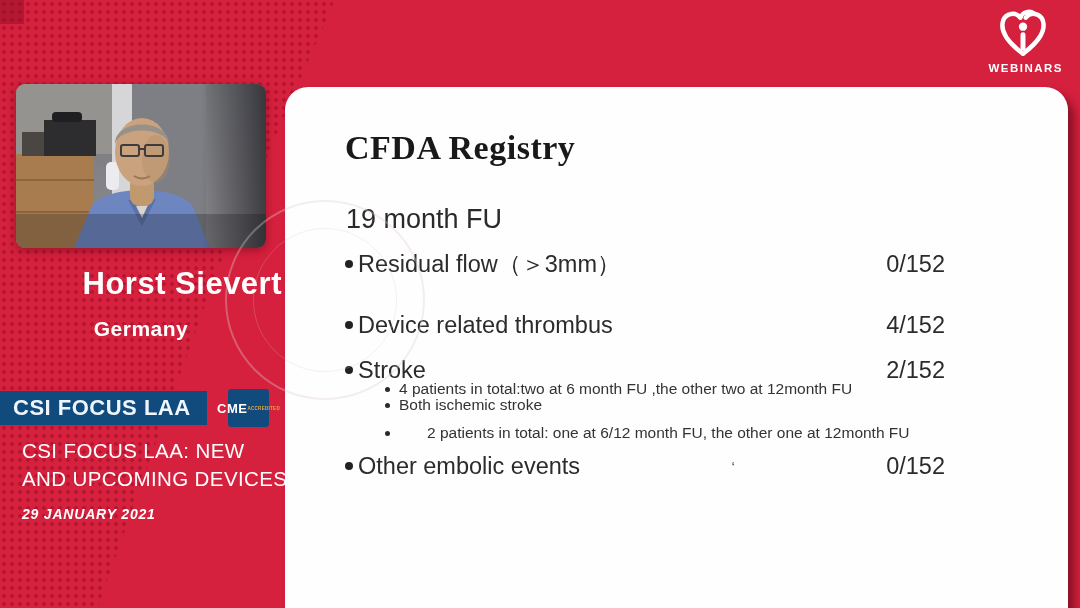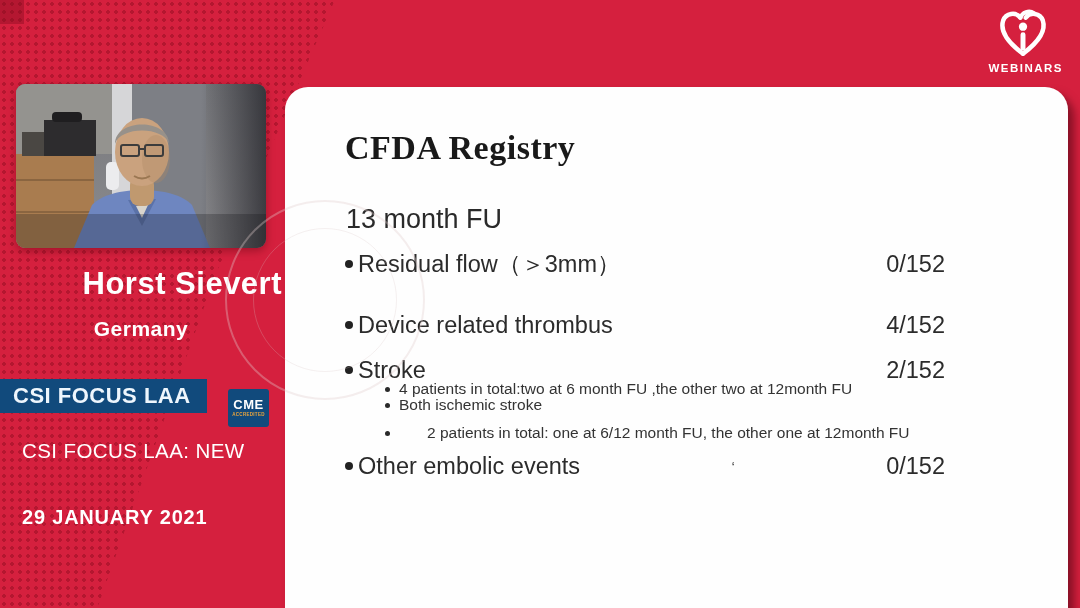--- a/index.html
+++ b/index.html
@@ -42,40 +42,40 @@
     position:absolute; left:0; top:266px; width:282px; z-index:2;
     text-align:right; color:#ffffff; font-size:31px; font-weight:bold; letter-spacing:0.5px;
   }
   .speaker-country {
     position:absolute; left:0; top:317px; width:282px; z-index:2;
     text-align:center; color:#ffffff; font-size:21px; font-weight:bold; letter-spacing:0.5px;
   }
 
   
   .focus-badge {
-    position:absolute; left:0; top:379px; height:34px; z-index:2;
+    position:absolute; left:0; top:391px; height:34px; z-index:2;
     background:#114a7c; color:#eef6fd; font-size:22px; font-weight:bold;
     display:flex; align-items:center; padding:0 16px 0 13px; letter-spacing:0.5px;
   }
   .cme-badge {
     position:absolute; left:228px; top:389px; width:41px; height:38px; z-index:2;
-    background:#114a7c; border-radius:3px; display:flex; flex-direction:column;
+    background:#114a7c; border-radius:3px; display:flex; flex-direction:row;
     align-items:center; justify-content:center; line-height:1;
   }
   .cme-badge .cme-main { color:#ffffff; font-size:13px; font-weight:bold; letter-spacing:0.5px; }
   .cme-badge .cme-sub { color:#eda63c; font-size:4.5px; font-weight:bold; letter-spacing:0.3px; margin-top:2px; }
 
   
   .event-title {
     position:absolute; left:22px; top:437px; z-index:2;
     color:#ffffff; font-size:20.5px; font-weight:normal; line-height:28px; letter-spacing:0.4px;
   }
   .event-date {
     position:absolute; left:22px; top:506px; z-index:2;
-    color:#ffffff; font-size:20px; font-weight:bold; letter-spacing:0.8px;
+    color:#ffffff; font-size:14px; font-weight:bold; letter-spacing:0.8px;font-style:italic;
   }
 
   
   .slide-card {
     position:absolute; left:285px; top:87px; width:783px; height:568px; z-index:3;
     background:#fefefe; border-radius:23px;
     box-shadow:6px 7px 9px rgba(70,4,16,0.55);
   }
   .slide-inner { position:absolute; inset:0; }
 
@@ -193,27 +193,28 @@
 <div class="speaker-country">Germany</div>
 
 <div class="focus-badge">CSI FOCUS LAA</div>
 <div class="cme-badge">
   <span class="cme-main">CME</span>
   <span class="cme-sub">ACCREDITED</span>
 </div>
 
 <div class="event-title">
   <div>CSI FOCUS LAA: NEW</div>
+  <div>AND UPCOMING DEVICES</div>
 </div>
 <div class="event-date">29 JANUARY 2021</div>
 
 <div class="slide-card">
   <div class="slide-inner">
     <div class="slide-title">CFDA Registry</div>
-    <div class="slide-subtitle">13 month FU</div>
+    <div class="slide-subtitle">19 month FU</div>
 
     <div class="row r1">
       <span class="bullet"></span>
       <span class="lbl">Residual flow（＞3mm）</span>
       <span class="val">0/152</span>
     </div>
 
     <div class="row r2">
       <span class="bullet"></span>
       <span class="lbl">Device related thrombus</span>

